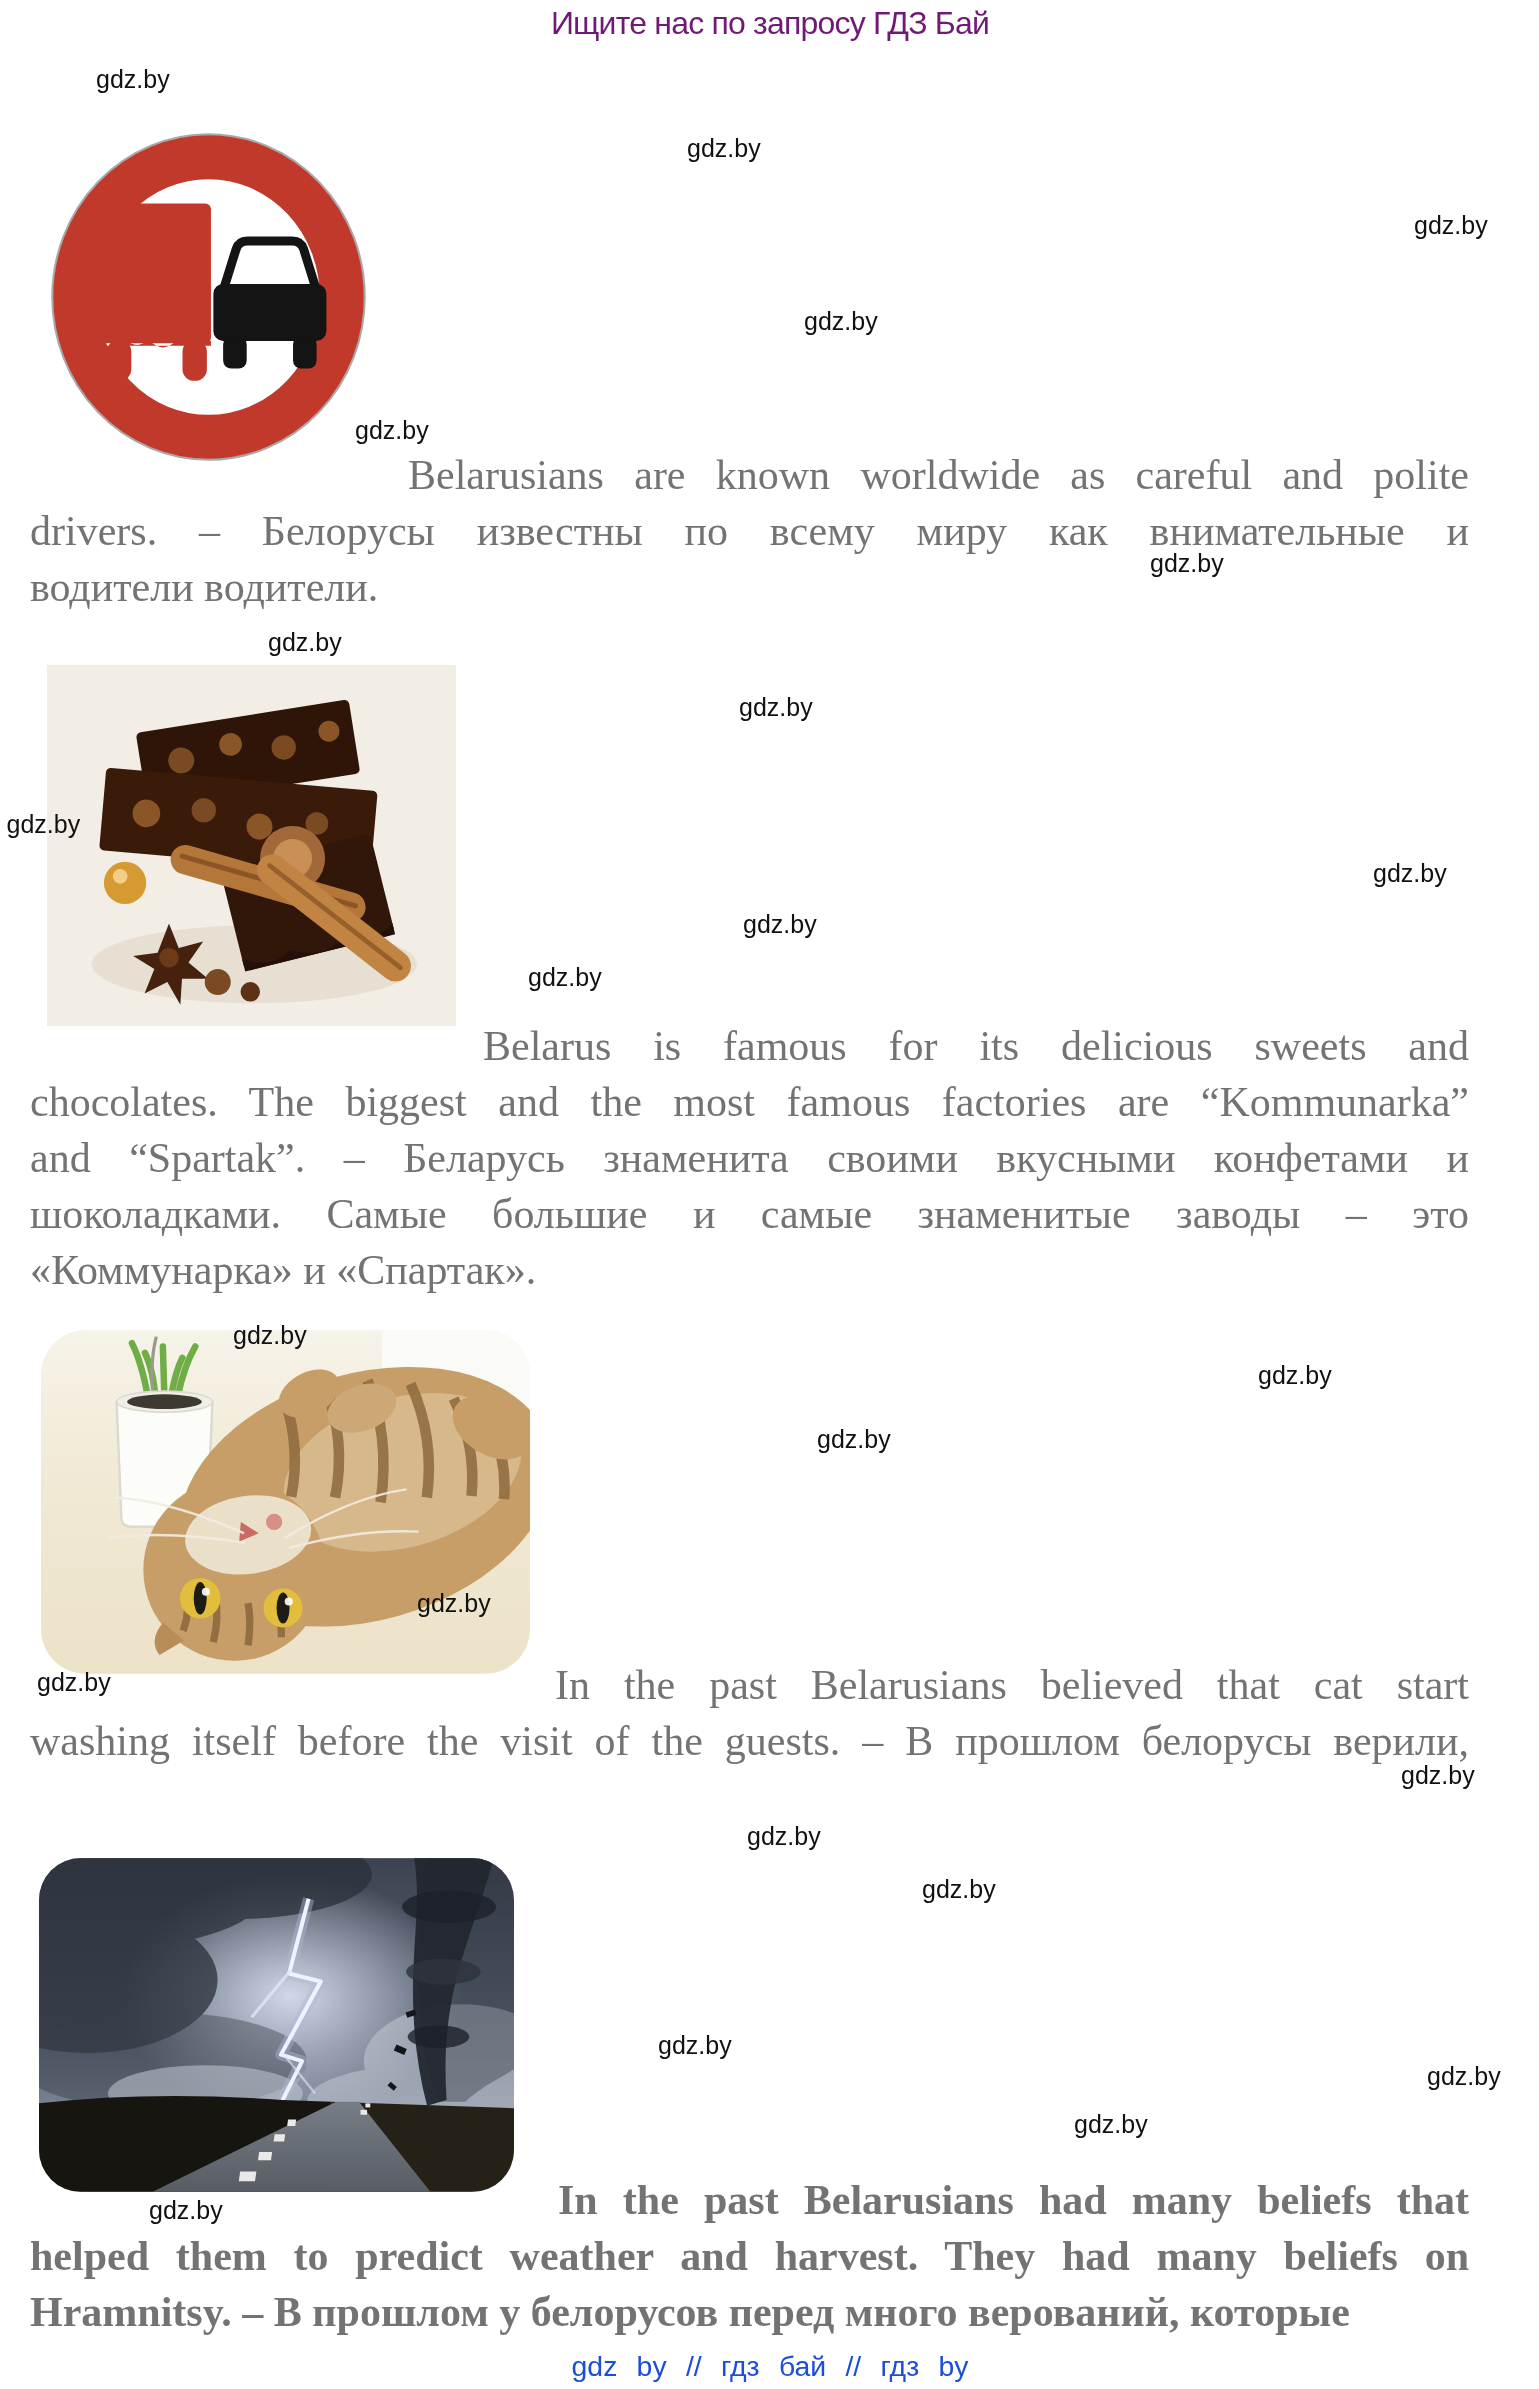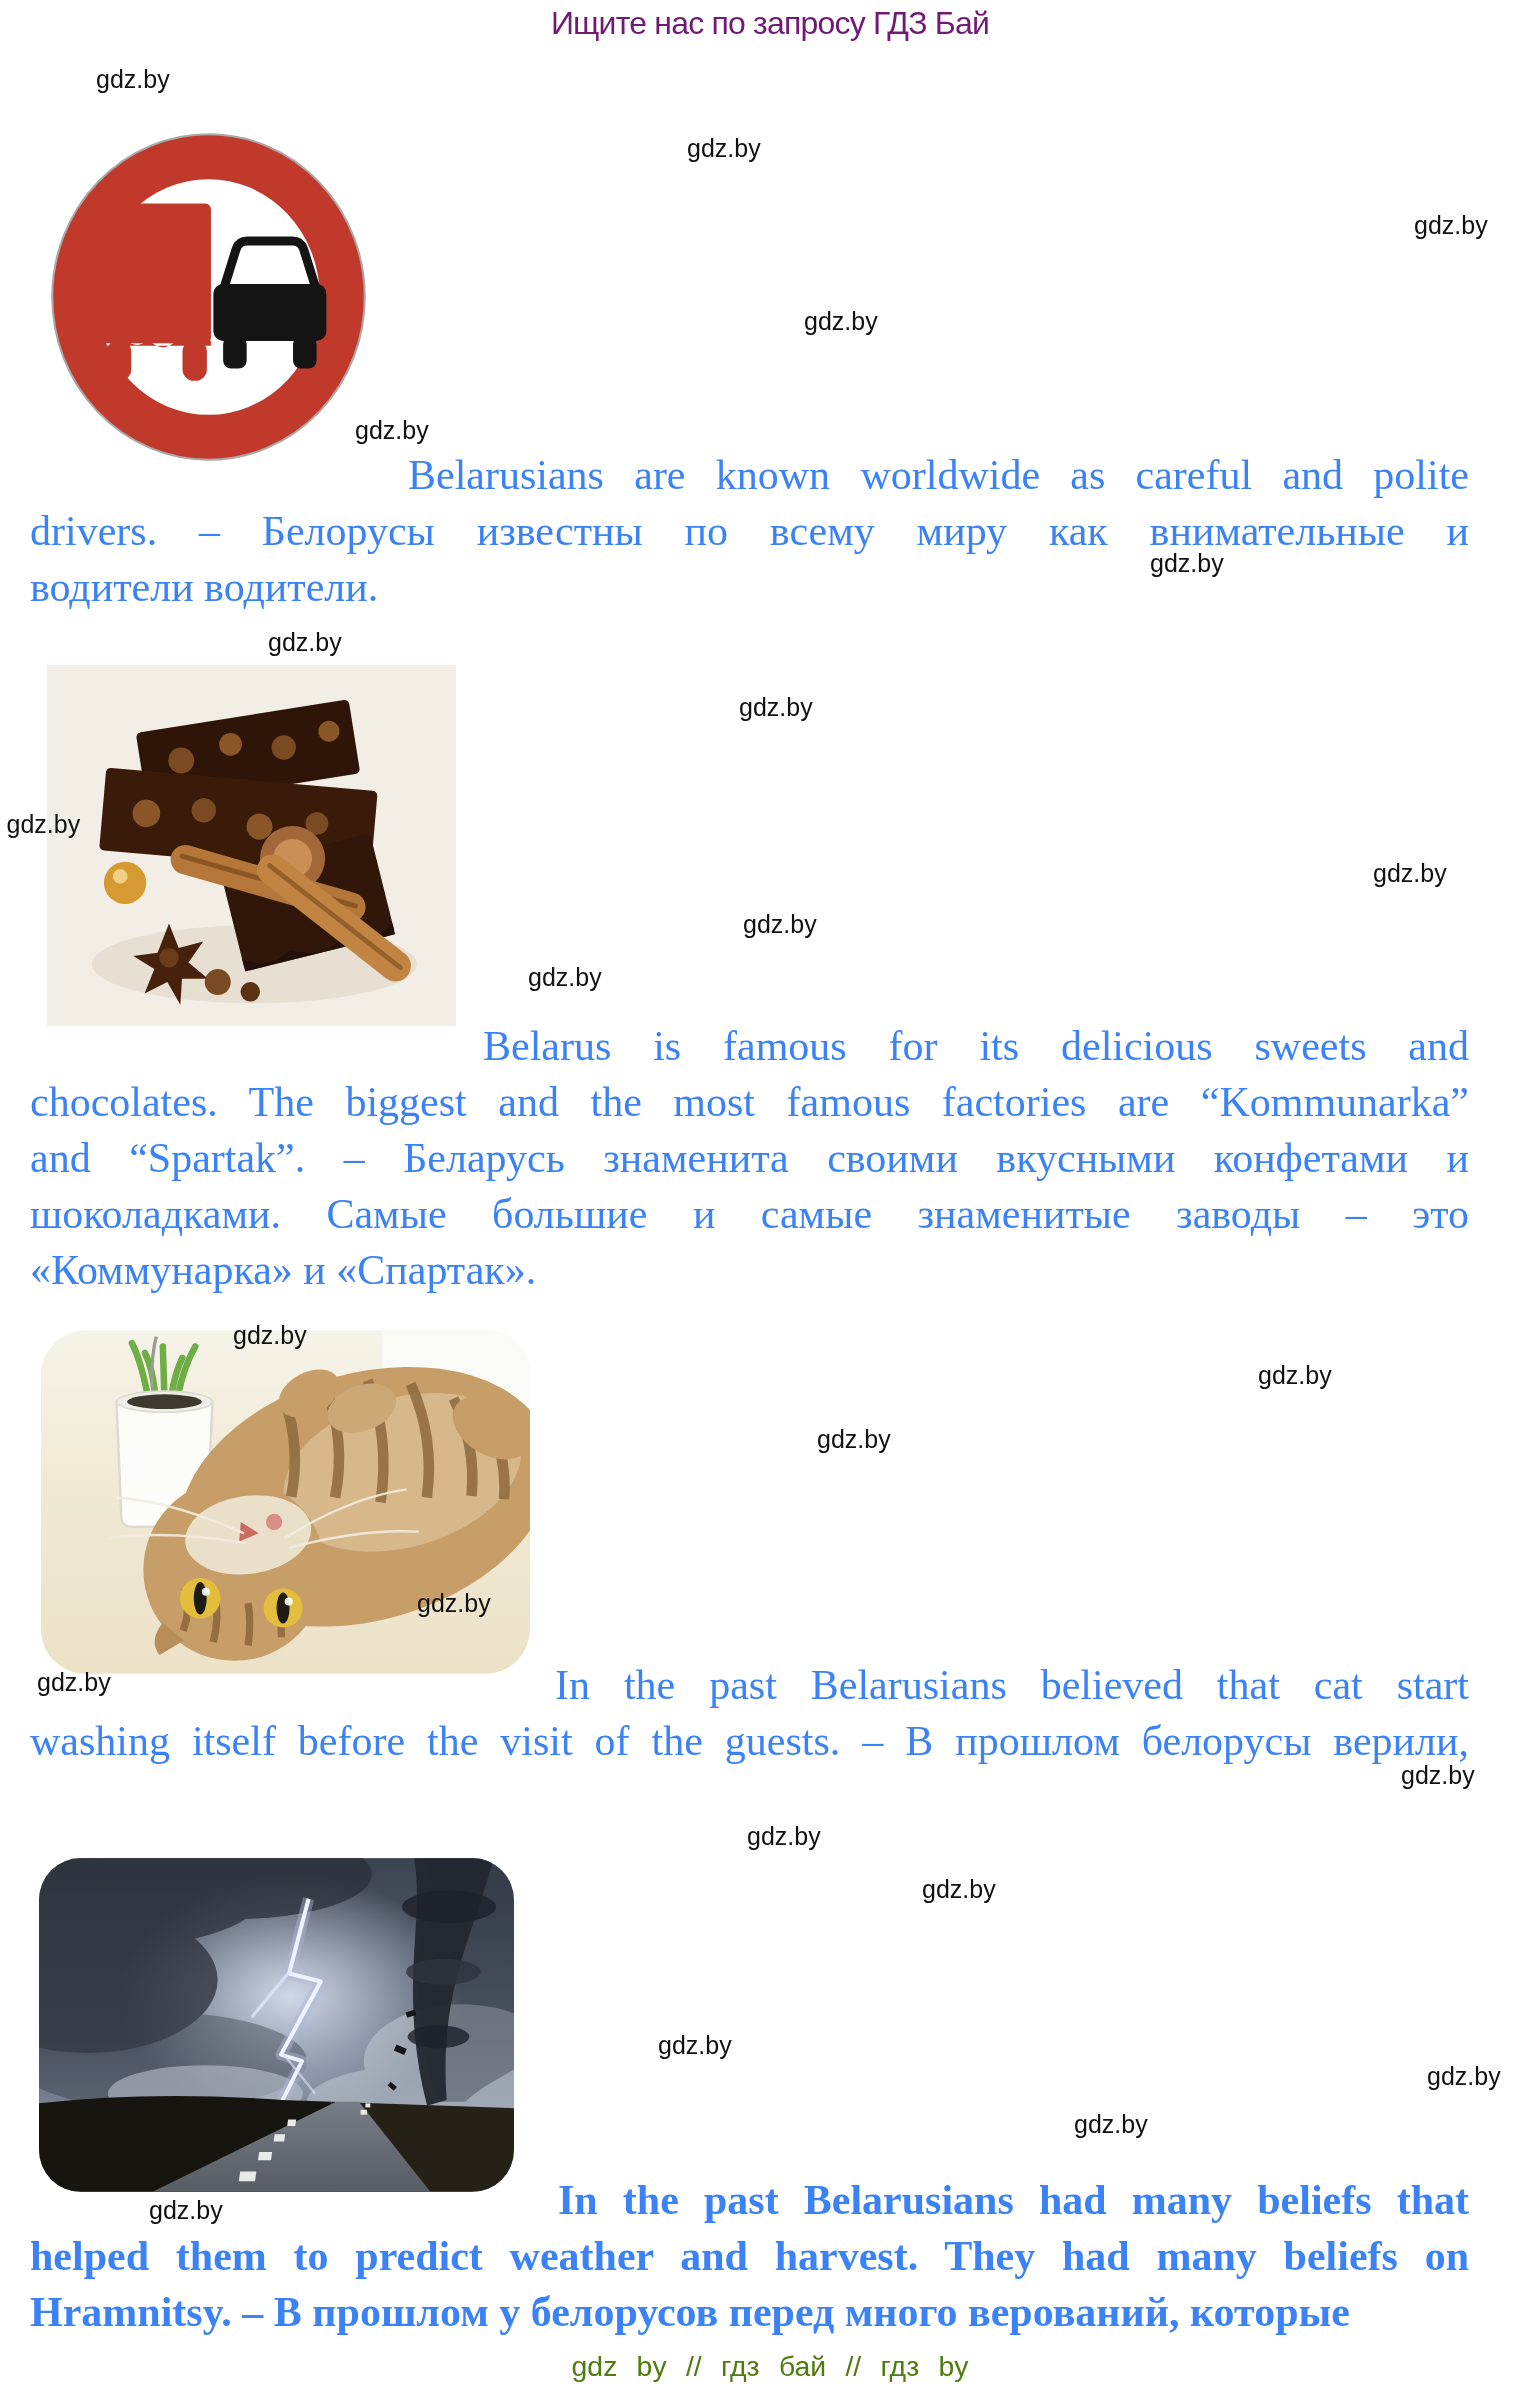--- a/index.html
+++ b/index.html
@@ -4,21 +4,21 @@
 <style>
   html,body{margin:0;padding:0;background:#fff;}
   #page{position:relative;width:1540px;height:2389px;background:#fff;overflow:hidden;
         font-family:"Liberation Serif","DejaVu Serif",serif;}
   .hdr{position:absolute;top:4.9px;left:0;width:100%;text-align:center;
        font-family:"Liberation Sans","DejaVu Sans",sans-serif;
        font-size:32px;font-weight:500;letter-spacing:-0.8px;}
   .wm{position:absolute;font-family:"Liberation Sans","DejaVu Sans",sans-serif;
       font-size:25px;color:#111;white-space:nowrap;line-height:1;}
   .fig{position:absolute;overflow:hidden;}
-  .para{position:absolute;left:30px;width:1439px;font-size:42px;line-height:56px;color:#3b82f6;}
+  .para{position:absolute;left:30px;width:1439px;font-size:42px;line-height:56px;color:#737373;}
   .para .ln{text-align:justify;text-align-last:justify;text-justify:inter-word;
             height:56px;white-space:nowrap;}
   .para .ln.last{text-align:left;text-align-last:left;white-space:nowrap;}
   .ftr{position:absolute;top:2350px;left:0;width:100%;text-align:center;
        font-family:"Liberation Sans","DejaVu Sans",sans-serif;
        font-size:28.4px;word-spacing:11.4px;}
   svg{display:block;}
 </style>
 </head>
 <body>
@@ -225,21 +225,21 @@
   <div class="para" style="top: 1657px;">
       <div class="ln" style="padding-left: 525px;">In the past Belarusians believed that cat start</div>
       <div class="ln">washing itself before the visit of the guests. – В прошлом белорусы верили,</div>
     </div>
   <div class="para" style="top: 2172px; font-weight: bold;">
       <div class="ln" style="padding-left: 528px;">In the past Belarusians had many beliefs that</div>
       <div class="ln">helped them to predict weather and harvest. They had many beliefs on</div>
       <div class="ln last">Hramnitsy. – В прошлом у белорусов перед много верований, которые</div>
     </div>
 
-  <div class="ftr" style="color: #4d7c0f;">gdz by // гдз бай // гдз by</div>
+  <div class="ftr" style="color: #1d4ed8;">gdz by // гдз бай // гдз by</div>
 
   <div id="wm-layer">
       <div class="wm" style="left: 96px; top: 67px; color: rgb(17, 17, 17);">gdz.by</div>
       <div class="wm" style="left: 687px; top: 136px; color: rgb(17, 17, 17);">gdz.by</div>
       <div class="wm" style="left: 1414px; top: 213px; color: rgb(17, 17, 17);">gdz.by</div>
       <div class="wm" style="left: 804px; top: 309px; color: rgb(17, 17, 17);">gdz.by</div>
       <div class="wm" style="left: 355px; top: 418px; color: rgb(17, 17, 17);">gdz.by</div>
       <div class="wm" style="left: 1150px; top: 551px; color: rgb(17, 17, 17);">gdz.by</div>
       <div class="wm" style="left: 268px; top: 630px; color: rgb(17, 17, 17);">gdz.by</div>
       <div class="wm" style="left: 739px; top: 695px; color: rgb(17, 17, 17);">gdz.by</div>

